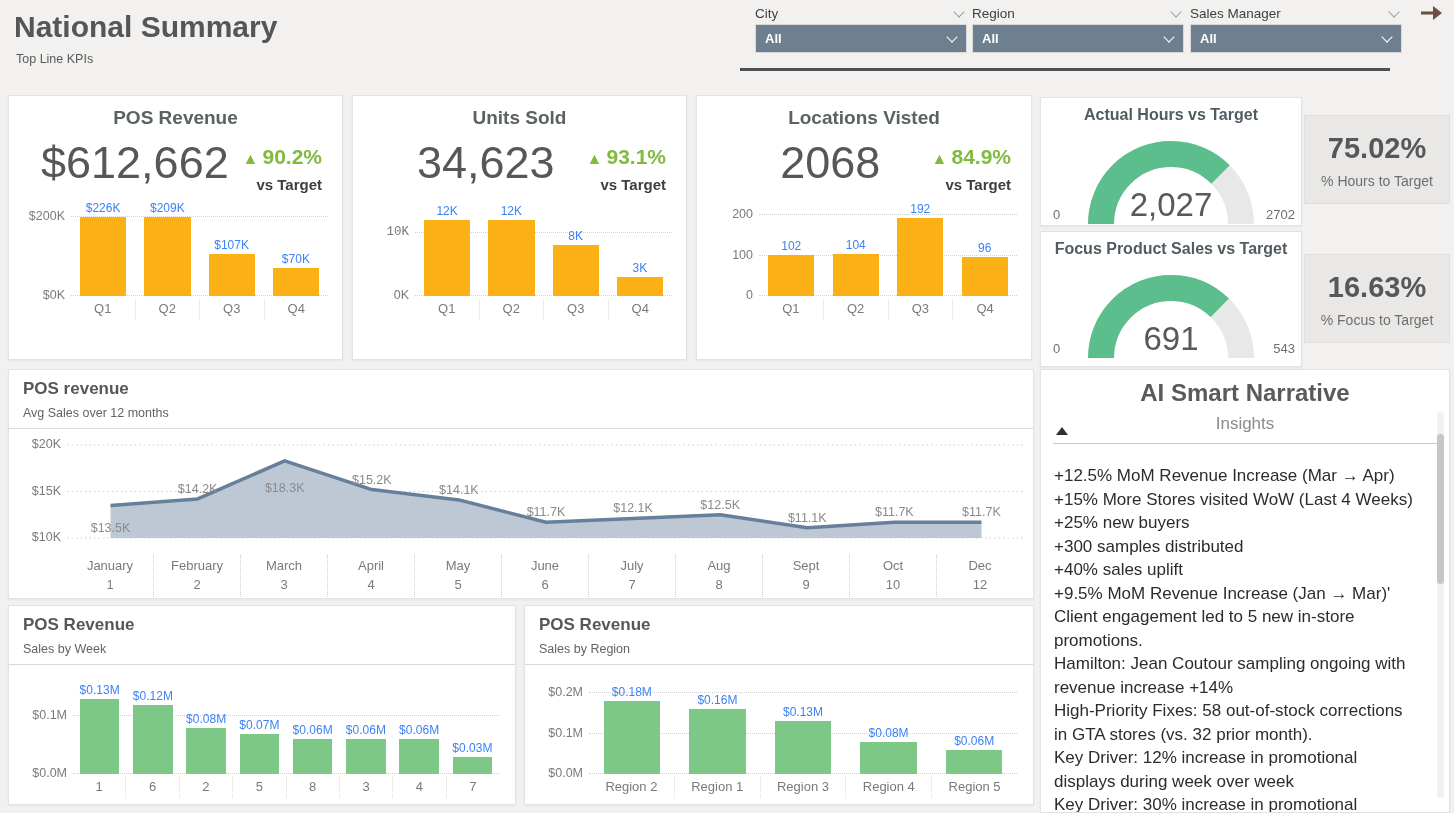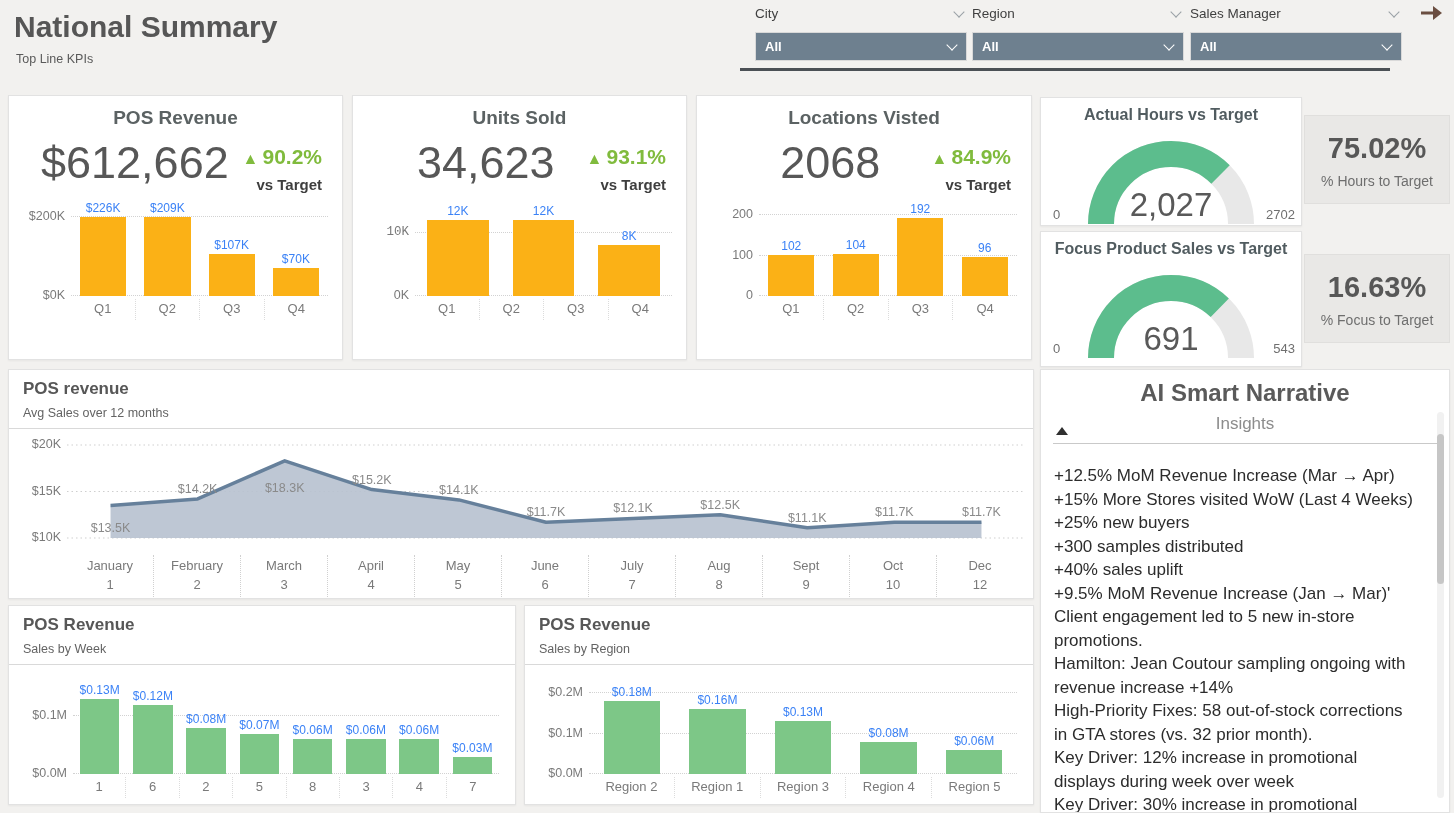--- a/index.html
+++ b/index.html
@@ -7,21 +7,21 @@
         font-family:"Liberation Sans",sans-serif;}
 
   
   .header-title{position:absolute;left:14px;top:10px;font-size:30px;font-weight:600;color:#565656;}
   .header-sub{position:absolute;left:16px;top:52px;font-size:12.5px;color:#5a5a5a;}
   .slicer{position:absolute;top:6px;width:212px;}
   #slicer-0{left:755px}#slicer-1{left:972px}#slicer-2{left:1190px}
   .slicer-label{position:relative;font-size:13.5px;color:#3f3f3f;height:18px;}
   .chev{display:inline-block;width:7px;height:7px;border-right:1.8px solid #9aa0a6;border-bottom:1.8px solid #9aa0a6;transform:rotate(45deg);}
   .slicer-label .chev{position:absolute;right:4px;top:2px;}
-  .slicer-box{margin-top:8px;height:27px;background:#6E808F;color:#fff;font-size:13px;font-weight:700;
+  .slicer-box{margin-top:0;height:27px;background:#6E808F;color:#fff;font-size:13px;font-weight:700;
               line-height:27px;padding:0 26px 0 9px;position:relative;border:1px solid #d9d9d9;cursor:pointer;}
   .slicer-box .chev{position:absolute;right:10px;top:8px;border-color:#fff;}
   .filters-divider{position:absolute;left:740px;top:68px;width:650px;height:3px;background:#4b5055;}
   .fwd{position:absolute;left:1419px;top:4px;width:24px;height:18px;cursor:pointer;}
 
   
   .card{position:absolute;background:#fff;border:1px solid #e2e2e2;box-shadow:0 1px 2px rgba(0,0,0,.05);box-sizing:border-box;}
   #kpi-0{left:8px;top:95px;width:335px;height:265px}
   #kpi-1{left:352px;top:95px;width:335px;height:265px}
   #kpi-2{left:696px;top:95px;width:336px;height:265px}
@@ -204,20 +204,24 @@
               <div class="bar-val">12K</div>
               <div class="bar" style="height: 76px; background: rgb(251, 177, 22);"></div>
             </div>
             <div class="bar-col">
               <div class="bar-val">12K</div>
               <div class="bar" style="height: 76px; background: rgb(251, 177, 22);"></div>
             </div>
             <div class="bar-col">
               <div class="bar-val">8K</div>
               <div class="bar" style="height: 51px; background: rgb(251, 177, 22);"></div>
+            </div>
+            <div class="bar-col">
+              <div class="bar-val">3K</div>
+              <div class="bar" style="height: 19px; background: rgb(251, 177, 22);"></div>
             </div>
           </div>
         </div>
         <div class="xrow">
           <div class="xtick">Q1</div>
           <div class="xtick">Q2</div>
           <div class="xtick">Q3</div>
           <div class="xtick">Q4</div>
         </div>
       </div>

